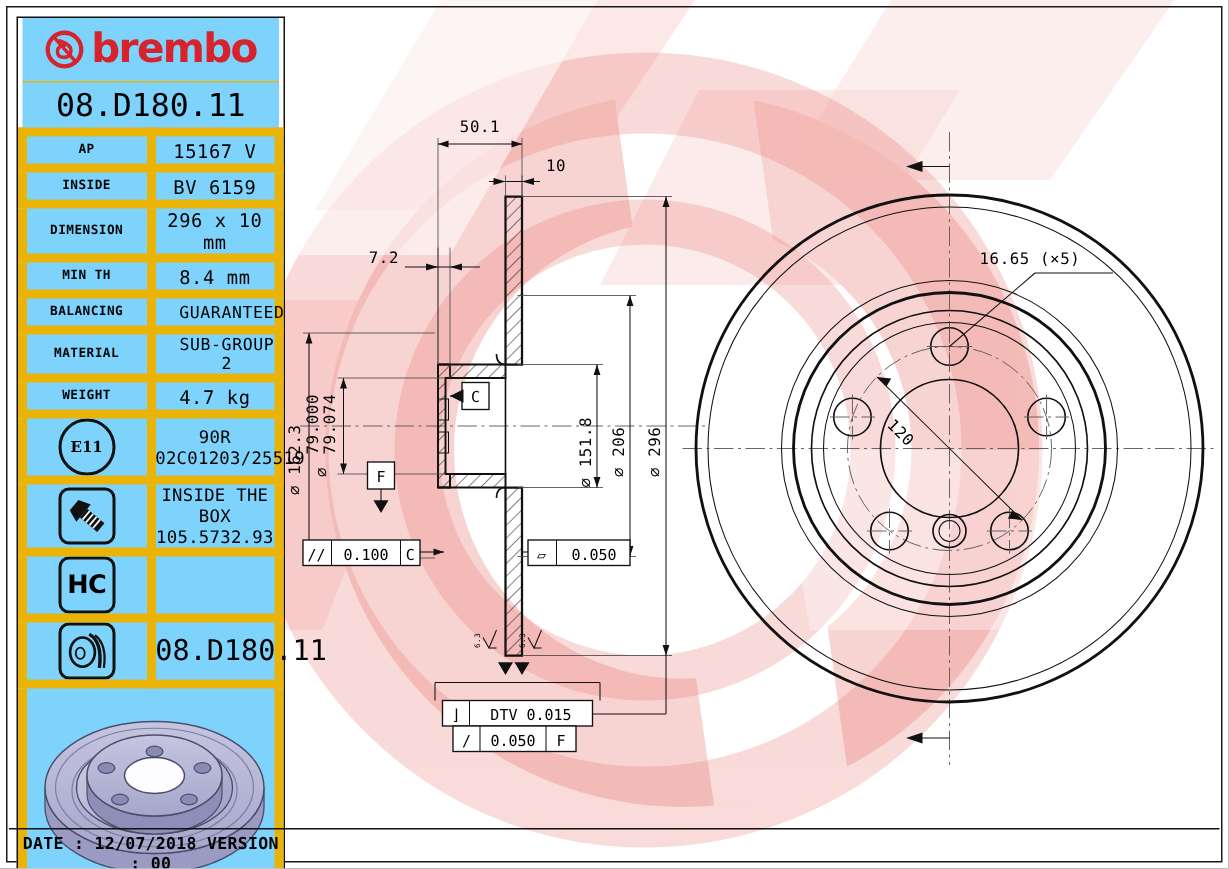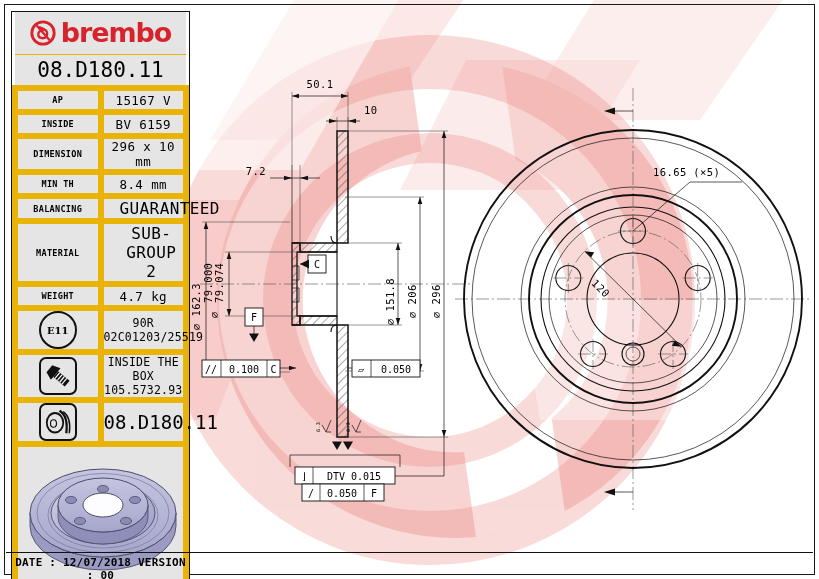--- a/index.html
+++ b/index.html
@@ -41,21 +41,21 @@
     z-index: 6;
     background: #ffffff;
     border: 1.6px solid #111;
   }
   .tbl { border-collapse: collapse; width: 100%; table-layout: fixed; }
   .tbl td {
     border: 6px solid #eab308;
     padding: 0;
     text-align: center;
     vertical-align: middle;
-    background: #e5e5e5;
+    background: #7dd3fc;
   }
   .logo-cell { height: 42px; border-width: 0 0 1.5px 0 !important; }
   .partno-cell {
     height: 34px;
     font-family: "DejaVu Sans Mono", monospace;
     font-size: 21px;
     letter-spacing: 0px;
     color: #000;
     border-width: 0 0 1.6px 0 !important;
   }
@@ -66,21 +66,21 @@
     letter-spacing: 0.3px;
     height: 24px;
     color:#000;
   }
   .val {
     font-size: 12.5px;
     letter-spacing: 0.4px;
     height: 24px;
     color:#000;
   }
-  .val.small { font-size: 16px; padding-left: 16px; }
+  .val.small { font-size: 11px; padding-left: 16px; }
   .icon-cell { width: 64px; height: 44px; }
   .twoline { font-size: 11.5px; line-height: 14px; letter-spacing: 0.2px; }
   .hc-row td { height: 40px; }
   .brake-row td { height: 34px; }
   .brake-no { font-size: 19px; letter-spacing: 0px; }
   .render-cell { height: 150px; padding: 4px 0; }
 
   
   .brembo-wrap { display:flex; align-items:center; justify-content:center; gap:5px; }
   .brembo-word {
@@ -493,20 +493,26 @@
               </g>
             </svg>
           </div>
         </td>
         <td class="twoline">
           <div>INSIDE THE BOX</div>
           <div>105.5732.93</div>
         </td>
       </tr>
 
+      <tr class="hc-row">
+        <td class="icon-cell">
+          <div class="badge-sq">HC</div>
+        </td>
+        <td></td>
+      </tr>
 
       <tr class="brake-row">
         <td class="icon-cell">
           <div class="badge-sq">
             <svg width="30" height="30" viewBox="0 0 40 40">
               <ellipse cx="16" cy="21" rx="11" ry="13" fill="none" stroke="#111" stroke-width="2.4"></ellipse>
               <ellipse cx="14" cy="22" rx="4" ry="5" fill="none" stroke="#111" stroke-width="1.6"></ellipse>
               <path d="M22 5 Q34 12 31 35" fill="none" stroke="#111" stroke-width="3"></path>
               <path d="M27 6 Q38 14 35 35" fill="none" stroke="#111" stroke-width="2"></path>
             </svg>

